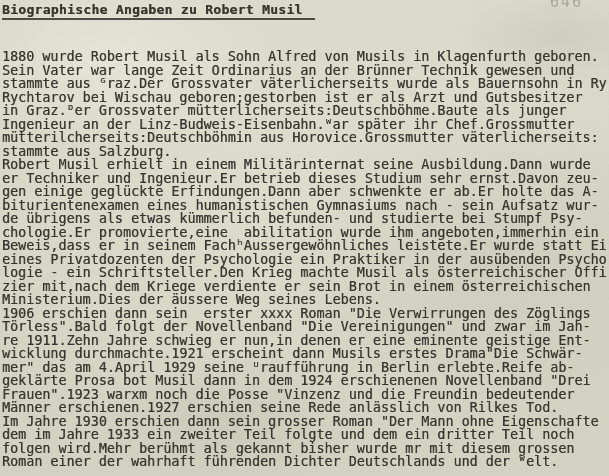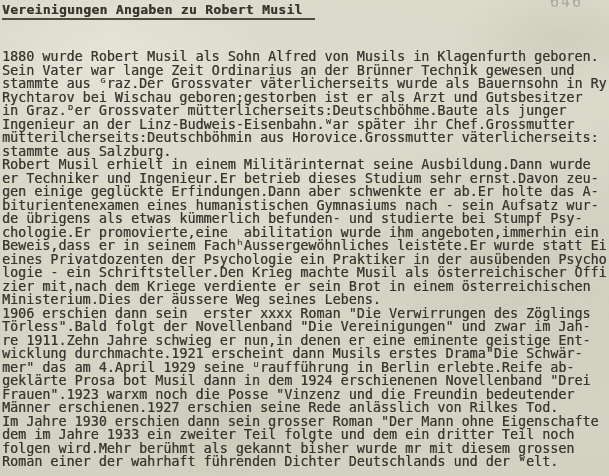--- a/index.html
+++ b/index.html
@@ -42,15 +42,15 @@
     white-space: pre;
     text-shadow: 0.4px 0 0 rgba(45,42,36,0.55);
   }
   .line { height: 13.5px; }
 </style>
 </head>
 <body>
 
 <div class="paper">
   <div class="corner-number">646</div>
-  <div class="title">Vereinigungen Angaben zu Robert Musil</div>
+  <div class="title">Biographische Angaben zu Robert Musil</div>
   <div class="doc-body"><div class="line">1880 wurde Robert Musil als Sohn Alfred von Musils in Klagenfurth geboren.</div><div class="line">Sein Vater war lange Zeit Ordinarius an der Brünner Technik gewesen und</div><div class="line">stammte aus ᴳraz.Der Grossvater väterlicherseits wurde als Bauernsohn in Ry</div><div class="line">Rychtarov bei Wischau geboren;gestorben ist er als Arzt und Gutsbesitzer</div><div class="line">in Graz.ᴰer Grossvater mütterlicherseits:Deutschböhme.Baute als junger</div><div class="line">Ingenieur an der Linz-Budweis-Eisenbahn.ᵂar später ihr Chef.Grossmutter</div><div class="line">mütterilcherseits:Deutschböhmin aus Horovice.Grossmutter väterlicherseits:</div><div class="line">stammte aus Salzburg.</div><div class="line">Robert Musil erhielt in einem Militärinternat seine Ausbildung.Dann wurde</div><div class="line">er Techniker und Ingenieur.Er betrieb dieses Studium sehr ernst.Davon zeu-</div><div class="line">gen einige geglückte Erfindungen.Dann aber schwenkte er ab.Er holte das A-</div><div class="line">biturientenexamen eines humanistischen Gymnasiums nach - sein Aufsatz wur-</div><div class="line">de übrigens als etwas kümmerlich befunden- und studierte bei Stumpf Psy-</div><div class="line">chologie.Er promovierte,eine  abilitation wurde ihm angeboten,immerhin ein</div><div class="line">Beweis,dass er in seinem FachʰAussergewöhnliches leistete.Er wurde statt Ei</div><div class="line">eines Privatdozenten der Psychologie ein Praktiker in der ausübenden Psycho</div><div class="line">logie - ein Schriftsteller.Den Krieg machte Musil als österreichischer Offi</div><div class="line">zier mit,nach dem Kriege verdiente er sein Brot in einem österreichischen</div><div class="line">Ministerium.Dies der äussere Weg seines Lebens.</div><div class="line">1906 erschien dann sein  erster xxxx Roman "Die Verwirrungen des Zöglings</div><div class="line">Törless".Bald folgt der Novellenband "Die Vereinigungen" und zwar im Jah-</div><div class="line">re 1911.Zehn Jahre schwieg er nun,in denen er eine eminente geistige Ent-</div><div class="line">wicklung durchmachte.1921 erscheint dann Musils erstes Drama"Die Schwär-</div><div class="line">mer" das am 4.April 1929 seine ᵁraufführung in Berlin erlebte.Reife ab-</div><div class="line">geklärte Prosa bot Musil dann in dem 1924 erschienenen Novellenband "Drei</div><div class="line">Frauen".1923 warxm noch die Posse "Vinzenz und die Freundin bedeutender</div><div class="line">Männer erschienen.1927 erschien seine Rede anlässlich von Rilkes Tod.</div><div class="line">Im Jahre 1930 erschien dann sein grosser Roman "Der Mann ohne Eigenschafte</div><div class="line">dem im Jahre 1933 ein zweiter Teil folgte und dem ein dritter Teil noch</div><div class="line">folgen wird.Mehr berühmt als gekannt bisher wurde mr mit diesem grossen</div><div class="line">Roman einer der wahrhaft führenden Dichter Deutschlands und der ᵂelt.</div></div>
 </div>
 
 </body></html>

